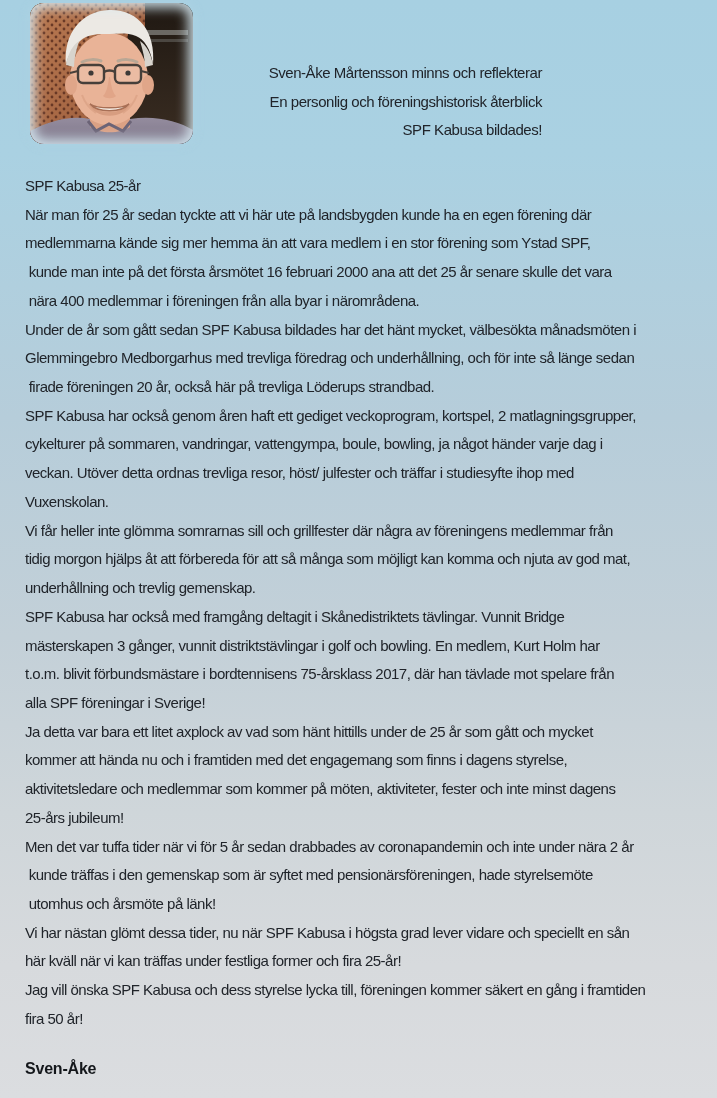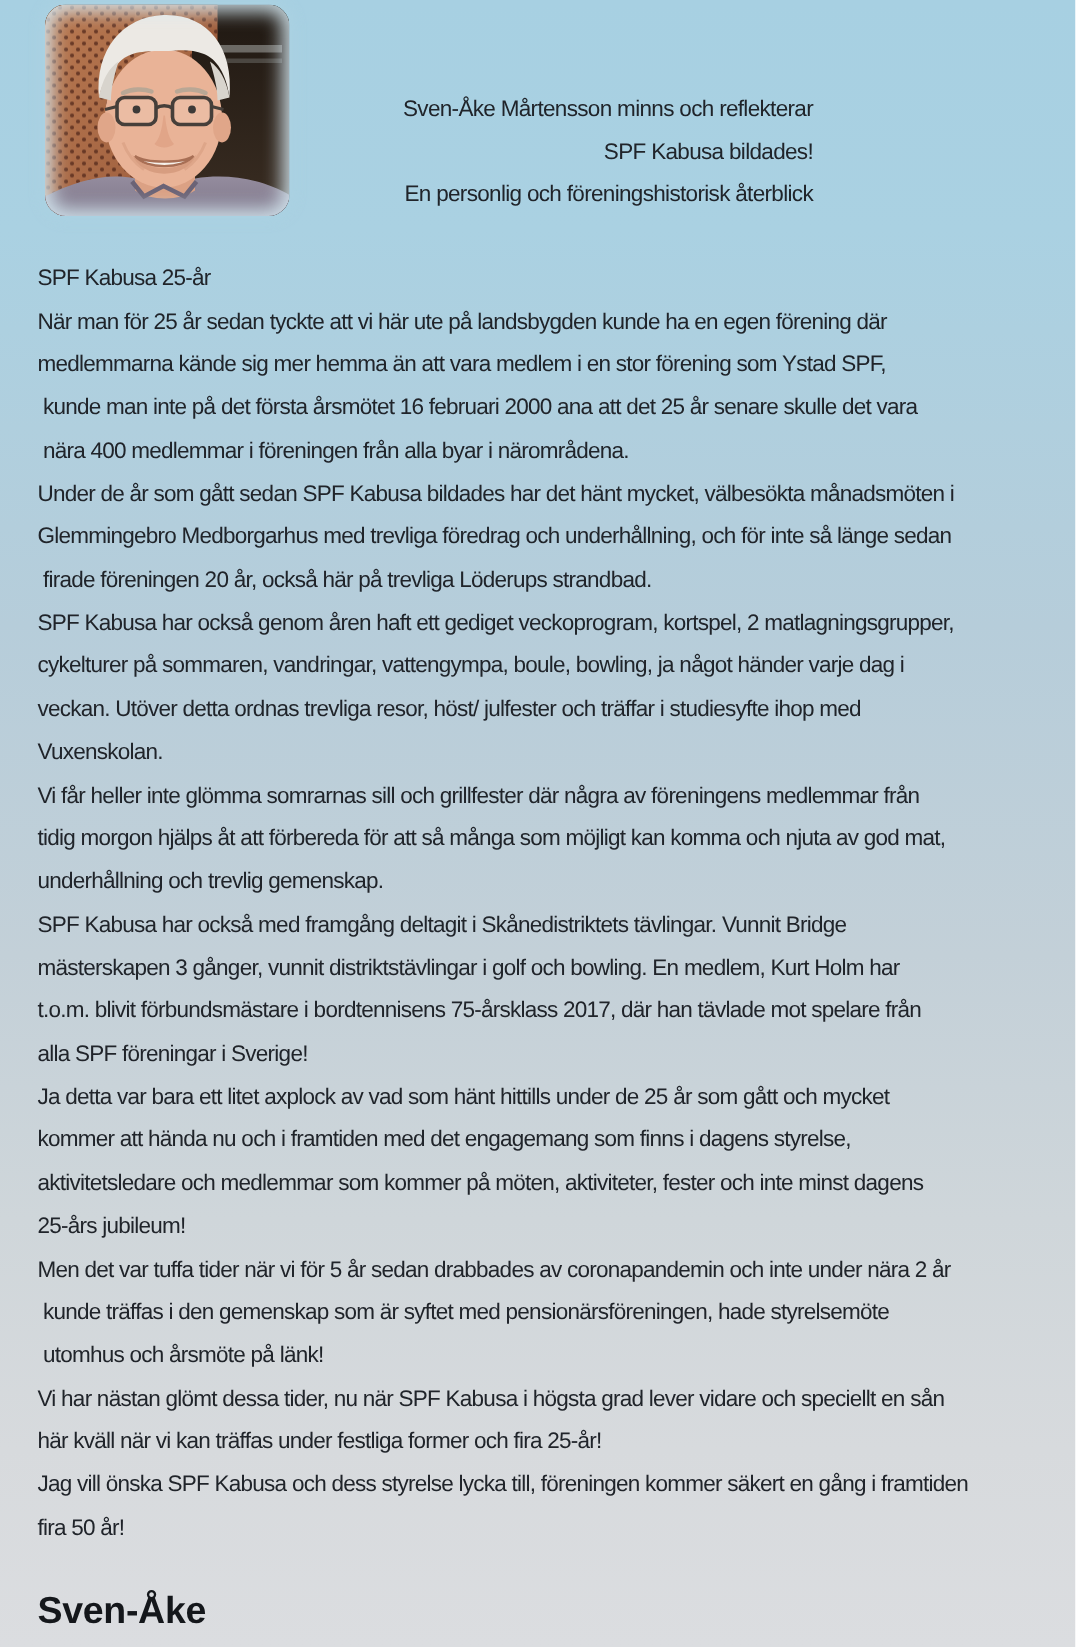--- a/index.html
+++ b/index.html
@@ -36,21 +36,21 @@
   }
   .body-block {
     position:absolute; left:25px; top:172px; width:692px;
     font-size:15px; letter-spacing:-0.5px;
     line-height:28.72px;
     white-space:pre;
   }
   .line { white-space:pre; }
   .signature {
     position:absolute; left:25px; top:1060px;
-    font-size:25px; font-weight:bold; letter-spacing:-0.2px;
+    font-size:16px; font-weight:bold; letter-spacing:-0.2px;
     color:#14171b;
   }
 </style>
 </head>
 <body>
 
 <div class="page">
 
   <div class="portrait">
     <svg width="163" height="141" viewBox="0 0 163 141" xmlns="http://www.w3.org/2000/svg">
@@ -112,19 +112,19 @@
       <path d="M58,100 C68,112 91,112 101,100 C94,117 65,117 58,100 Z" fill="#c98b6e" opacity="0.55"></path>
 
       <path d="M52,92 C55,100 60,106 66,110" stroke="#d79d80" stroke-width="2" fill="none" opacity="0.6"></path>
       <path d="M107,92 C104,100 99,106 93,110" stroke="#d79d80" stroke-width="2" fill="none" opacity="0.6"></path>
 
       <path d="M58,118 L66,128 L79,121 L93,128 L101,118" stroke="#6b6376" stroke-width="3" fill="none"></path>
     </svg>
     <div class="fade"></div>
   </div>
 
-  <div class="header-block"><div class="line">Sven-Åke Mårtensson minns och reflekterar</div><div class="line">SPF Kabusa bildades!</div><div class="line">En personlig och föreningshistorisk återblick</div></div>
+  <div class="header-block"><div class="line">Sven-Åke Mårtensson minns och reflekterar</div><div class="line">En personlig och föreningshistorisk återblick</div><div class="line">SPF Kabusa bildades!</div></div>
 
   <div class="body-block"><div class="line">SPF Kabusa 25-år</div><div class="line">När man för 25 år sedan tyckte att vi här ute på landsbygden kunde ha en egen förening där</div><div class="line">medlemmarna kände sig mer hemma än att vara medlem i en stor förening som Ystad SPF,</div><div class="line"> kunde man inte på det första årsmötet 16 februari 2000 ana att det 25 år senare skulle det vara</div><div class="line"> nära 400 medlemmar i föreningen från alla byar i närområdena.</div><div class="line">Under de år som gått sedan SPF Kabusa bildades har det hänt mycket, välbesökta månadsmöten i</div><div class="line">Glemmingebro Medborgarhus med trevliga föredrag och underhållning, och för inte så länge sedan</div><div class="line"> firade föreningen 20 år, också här på trevliga Löderups strandbad.</div><div class="line">SPF Kabusa har också genom åren haft ett gediget veckoprogram, kortspel, 2 matlagningsgrupper,</div><div class="line">cykelturer på sommaren, vandringar, vattengympa, boule, bowling, ja något händer varje dag i</div><div class="line">veckan. Utöver detta ordnas trevliga resor, höst/ julfester och träffar i studiesyfte ihop med</div><div class="line">Vuxenskolan.</div><div class="line">Vi får heller inte glömma somrarnas sill och grillfester där några av föreningens medlemmar från</div><div class="line">tidig morgon hjälps åt att förbereda för att så många som möjligt kan komma och njuta av god mat,</div><div class="line">underhållning och trevlig gemenskap.</div><div class="line">SPF Kabusa har också med framgång deltagit i Skånedistriktets tävlingar. Vunnit Bridge</div><div class="line">mästerskapen 3 gånger, vunnit distriktstävlingar i golf och bowling. En medlem, Kurt Holm har</div><div class="line">t.o.m. blivit förbundsmästare i bordtennisens 75-årsklass 2017, där han tävlade mot spelare från</div><div class="line">alla SPF föreningar i Sverige!</div><div class="line">Ja detta var bara ett litet axplock av vad som hänt hittills under de 25 år som gått och mycket</div><div class="line">kommer att hända nu och i framtiden med det engagemang som finns i dagens styrelse,</div><div class="line">aktivitetsledare och medlemmar som kommer på möten, aktiviteter, fester och inte minst dagens</div><div class="line">25-års jubileum!</div><div class="line">Men det var tuffa tider när vi för 5 år sedan drabbades av coronapandemin och inte under nära 2 år</div><div class="line"> kunde träffas i den gemenskap som är syftet med pensionärsföreningen, hade styrelsemöte</div><div class="line"> utomhus och årsmöte på länk!</div><div class="line">Vi har nästan glömt dessa tider, nu när SPF Kabusa i högsta grad lever vidare och speciellt en sån</div><div class="line">här kväll när vi kan träffas under festliga former och fira 25-år!</div><div class="line">Jag vill önska SPF Kabusa och dess styrelse lycka till, föreningen kommer säkert en gång i framtiden</div><div class="line">fira 50 år!</div></div>
 
   <div class="signature">Sven-Åke</div>
 
 </div>
 
 </body></html>

